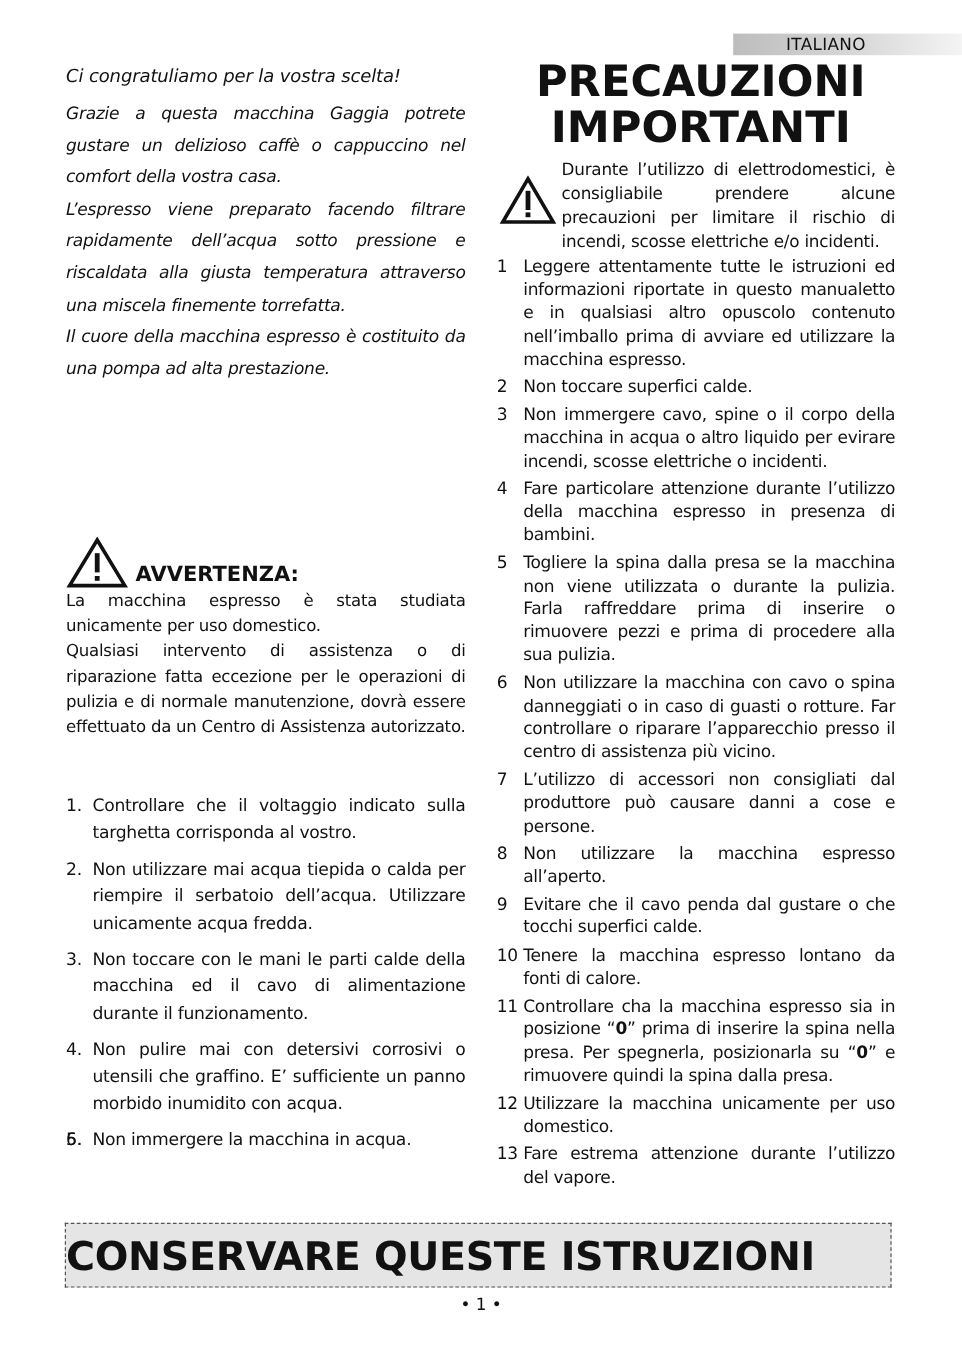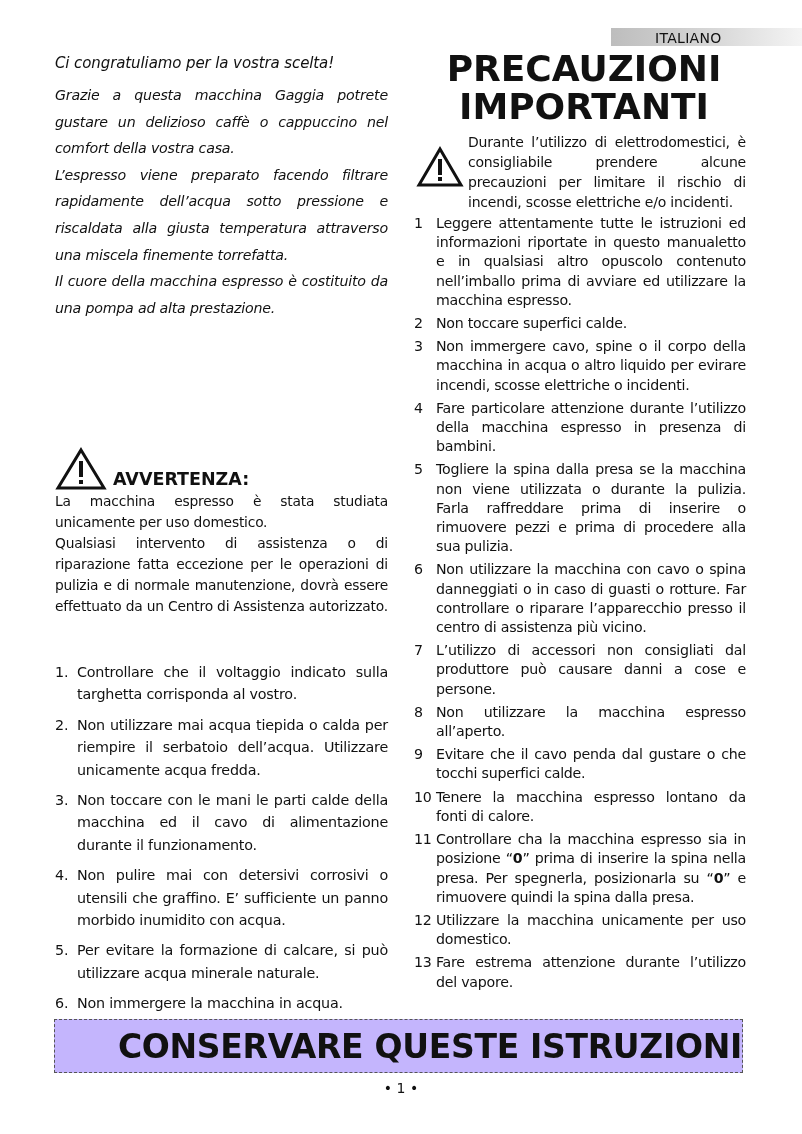--- a/index.html
+++ b/index.html
@@ -25,22 +25,22 @@
 
   .col-right { position: absolute; left: 414px; top: 44px; width: 332px; }
   .main-title { text-align: center; font-weight: bold; font-size: 36px; line-height: 38px; letter-spacing: 0px; margin: 6px 0 6px 8px; }
   .precaution-intro { position: relative; padding-left: 54px; font-size: 14px; line-height: 20px; text-align: justify; letter-spacing: -0.2px; }
   .precaution-intro .tri { position: absolute; left: 2px; top: 14px; width: 48px; height: 42px; }
 
   .right-list { margin: 2px 0 0 0; padding: 0; list-style: none; }
   .right-list li { position: relative; padding-left: 22px; font-size: 14.2px; line-height: 19.2px; text-align: justify; margin-bottom: 4px; letter-spacing: -0.25px; }
   .right-list li .num { position: absolute; left: 0; top: 0; }
 
-  .footer-box { position: absolute; left: 54px; top: 1019px; width: 689px; height: 54px; background: #c4b5fd;
-    border: 1.5px dashed #555; box-sizing: border-box; display: flex; align-items: center; justify-content: flex-end; }
+  .footer-box { position: absolute; left: 54px; top: 1019px; width: 689px; height: 54px; background: #e5e5e5;
+    border: 1.5px dashed #555; box-sizing: border-box; display: flex; align-items: center; justify-content: flex-start; }
   .footer-box span { font-weight: bold; font-size: 33px; letter-spacing: -0.3px; }
   .page-num { position: absolute; left: 0; width: 802px; top: 1080px; text-align: center; font-size: 14px; }
 </style>
 </head>
 <body>
 
 <div class="lang-banner">
   <span>ITALIANO</span>
 </div>
 
@@ -62,21 +62,21 @@
   </div>
   <p class="warn-p">La macchina espresso è stata studiata unicamente per uso domestico.</p>
   <p class="warn-p">Qualsiasi intervento di assistenza o di riparazione fatta eccezione per le operazioni di pulizia e di normale manutenzione, dovrà essere effettuato da un Centro di Assistenza autorizzato.</p>
 </div>
 
 <ol class="left-list">
   <li><span class="num">1.</span><span>Controllare che il voltaggio indicato sulla targhetta corrisponda al vostro.</span></li>
   <li><span class="num">2.</span><span>Non utilizzare mai acqua tiepida o calda per riempire il serbatoio dell’acqua. Utilizzare unicamente acqua fredda.</span></li>
   <li><span class="num">3.</span><span>Non toccare con le mani le parti calde della macchina ed il cavo di alimentazione durante il funzionamento.</span></li>
   <li><span class="num">4.</span><span>Non pulire mai con detersivi corrosivi o utensili che graffino. E’ sufficiente un panno morbido inumidito con acqua.</span></li>
-  <li><span class="num">5.</span><span>Per evitare la formazione di calcare, si può utilizzare acqua minerale naturale.</span></li>
+  <li><span class="num">5.</span></li>
   <li><span class="num">6.</span><span>Non immergere la macchina in acqua.</span></li>
 </ol>
 
 <div class="col-right">
   <div class="main-title">
     <div>PRECAUZIONI</div>
     <div>IMPORTANTI</div>
   </div>
   <div class="precaution-intro">
     <svg class="tri" viewBox="0 0 48 42">

